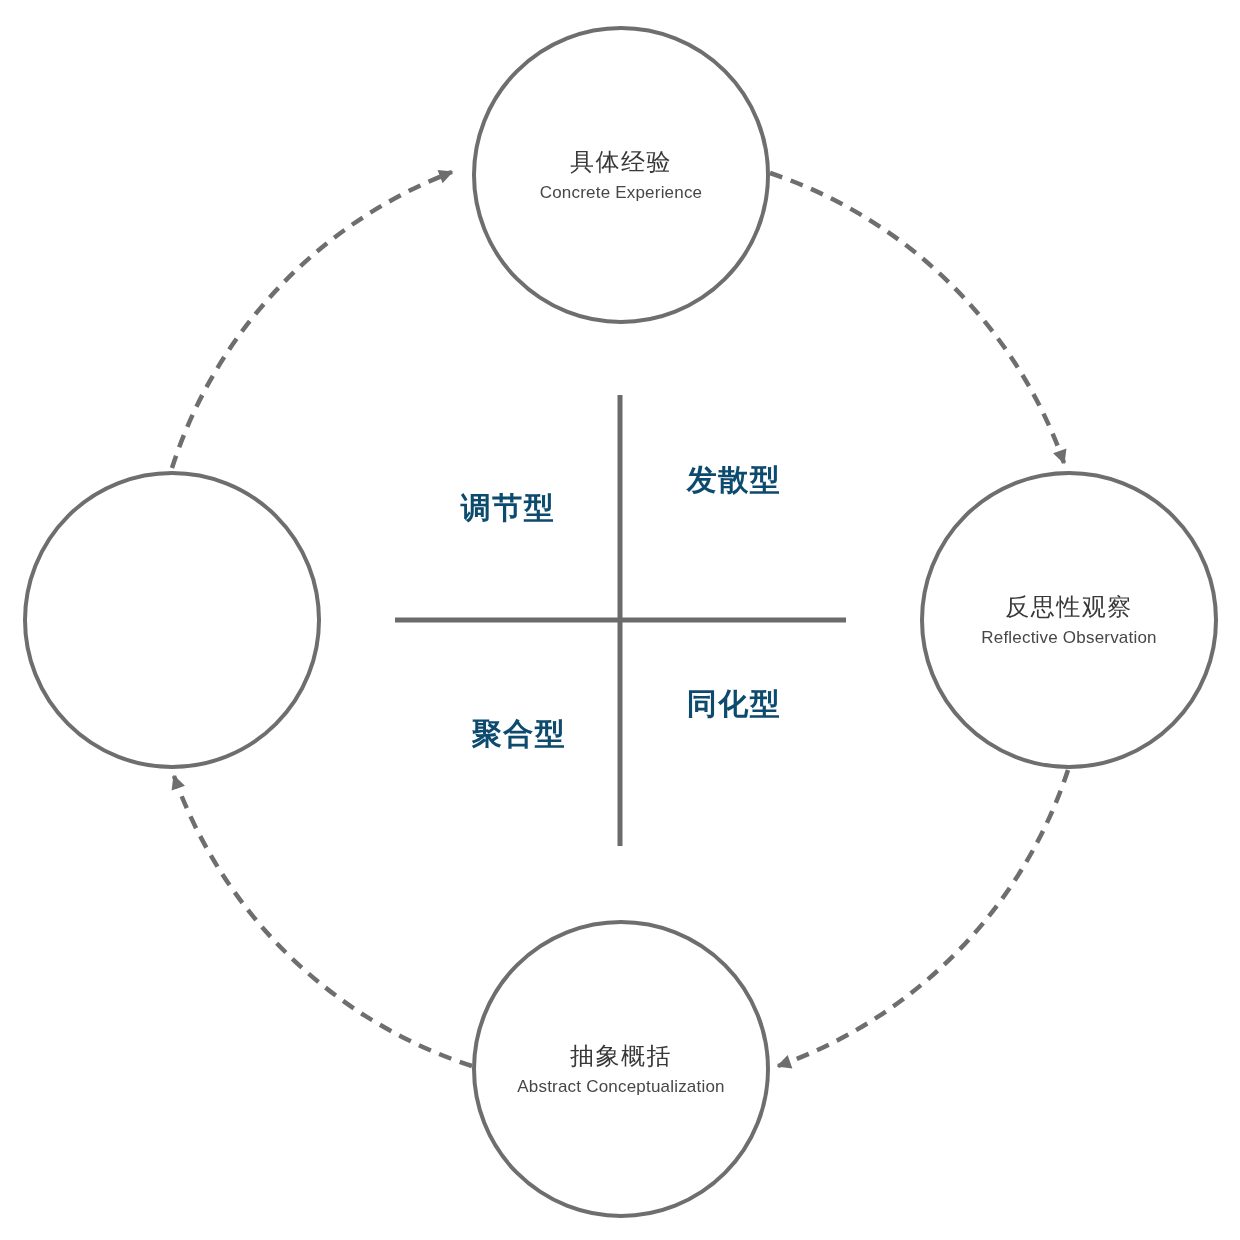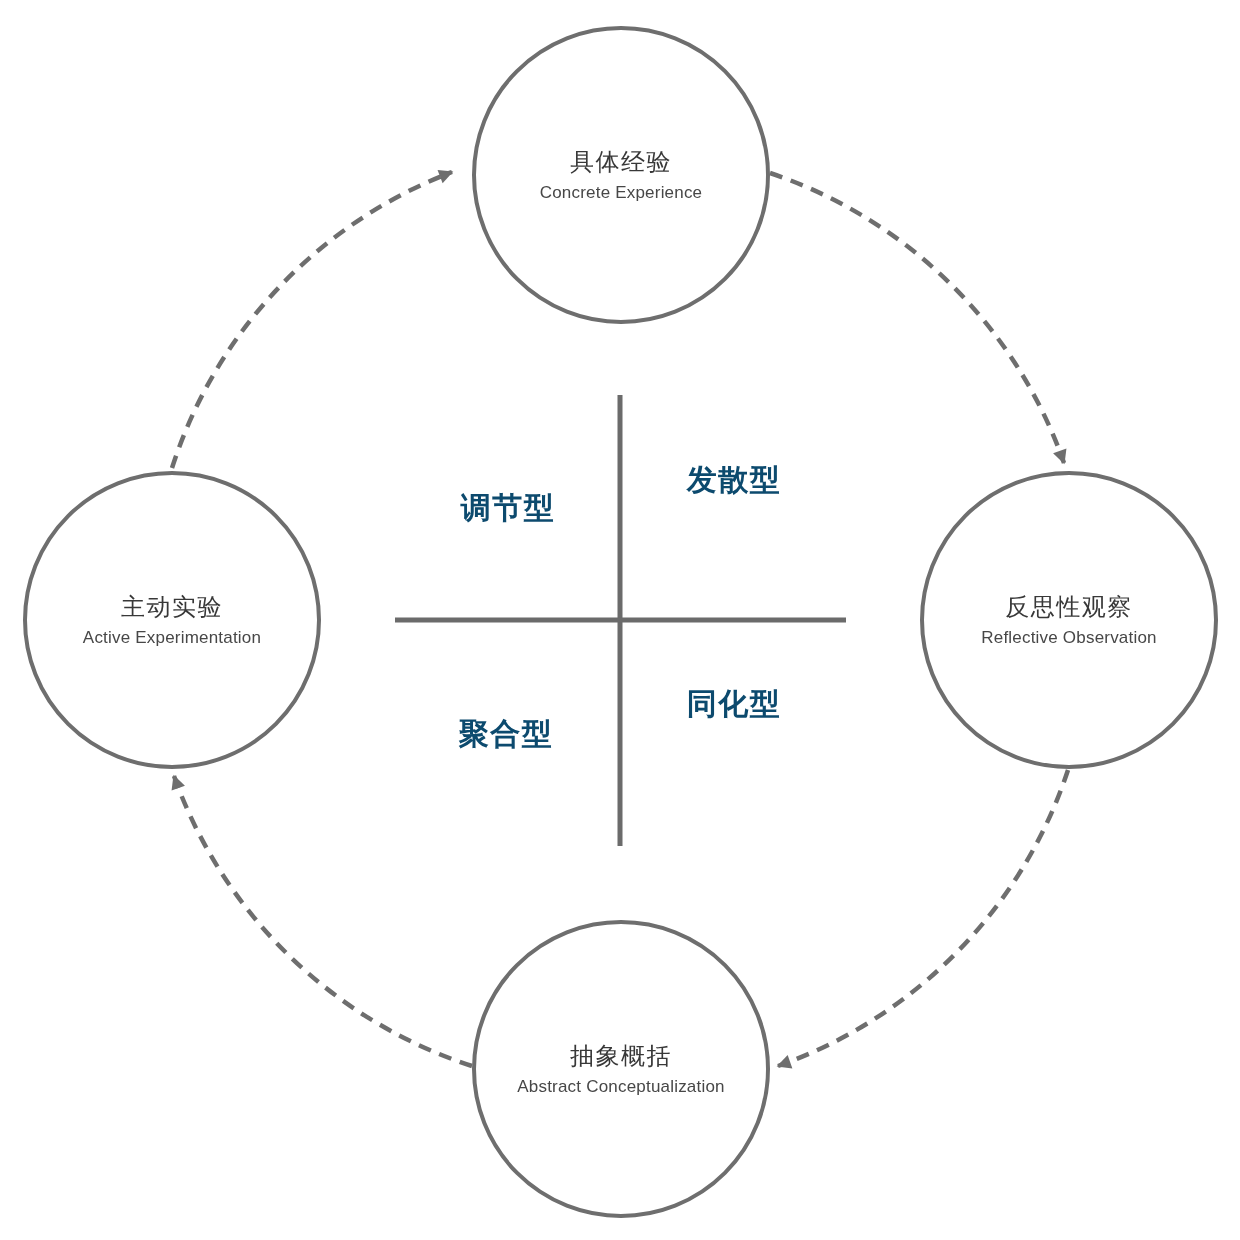--- a/index.html
+++ b/index.html
@@ -86,23 +86,19 @@
   <div class="node-label" style="left:621px; top:1069px;">
     <div class="node-zh">抽象概括</div>
     <div class="node-en">Abstract Conceptualization</div>
   </div>
 
   <div class="node-label" style="left:1069px; top:620px;">
     <div class="node-zh">反思性观察</div>
     <div class="node-en">Reflective Observation</div>
   </div>
 
-  <div class="node-label" style="left:172px; top:620px;">
-    <div class="node-zh">主动实验</div>
-    <div class="node-en">Active Experimentation</div>
-  </div>
 
   <div class="quad-label" style="left:508px; top:508px;">调节型</div>
   <div class="quad-label" style="left:734px; top:480px;">发散型</div>
-  <div class="quad-label" style="left:506px; top:734px;">聚合型</div>
+  <div class="quad-label" style="left:519px; top:734px;">聚合型</div>
   <div class="quad-label" style="left:734px; top:704px;">同化型</div>
 
 </div>
 
 </body></html>

